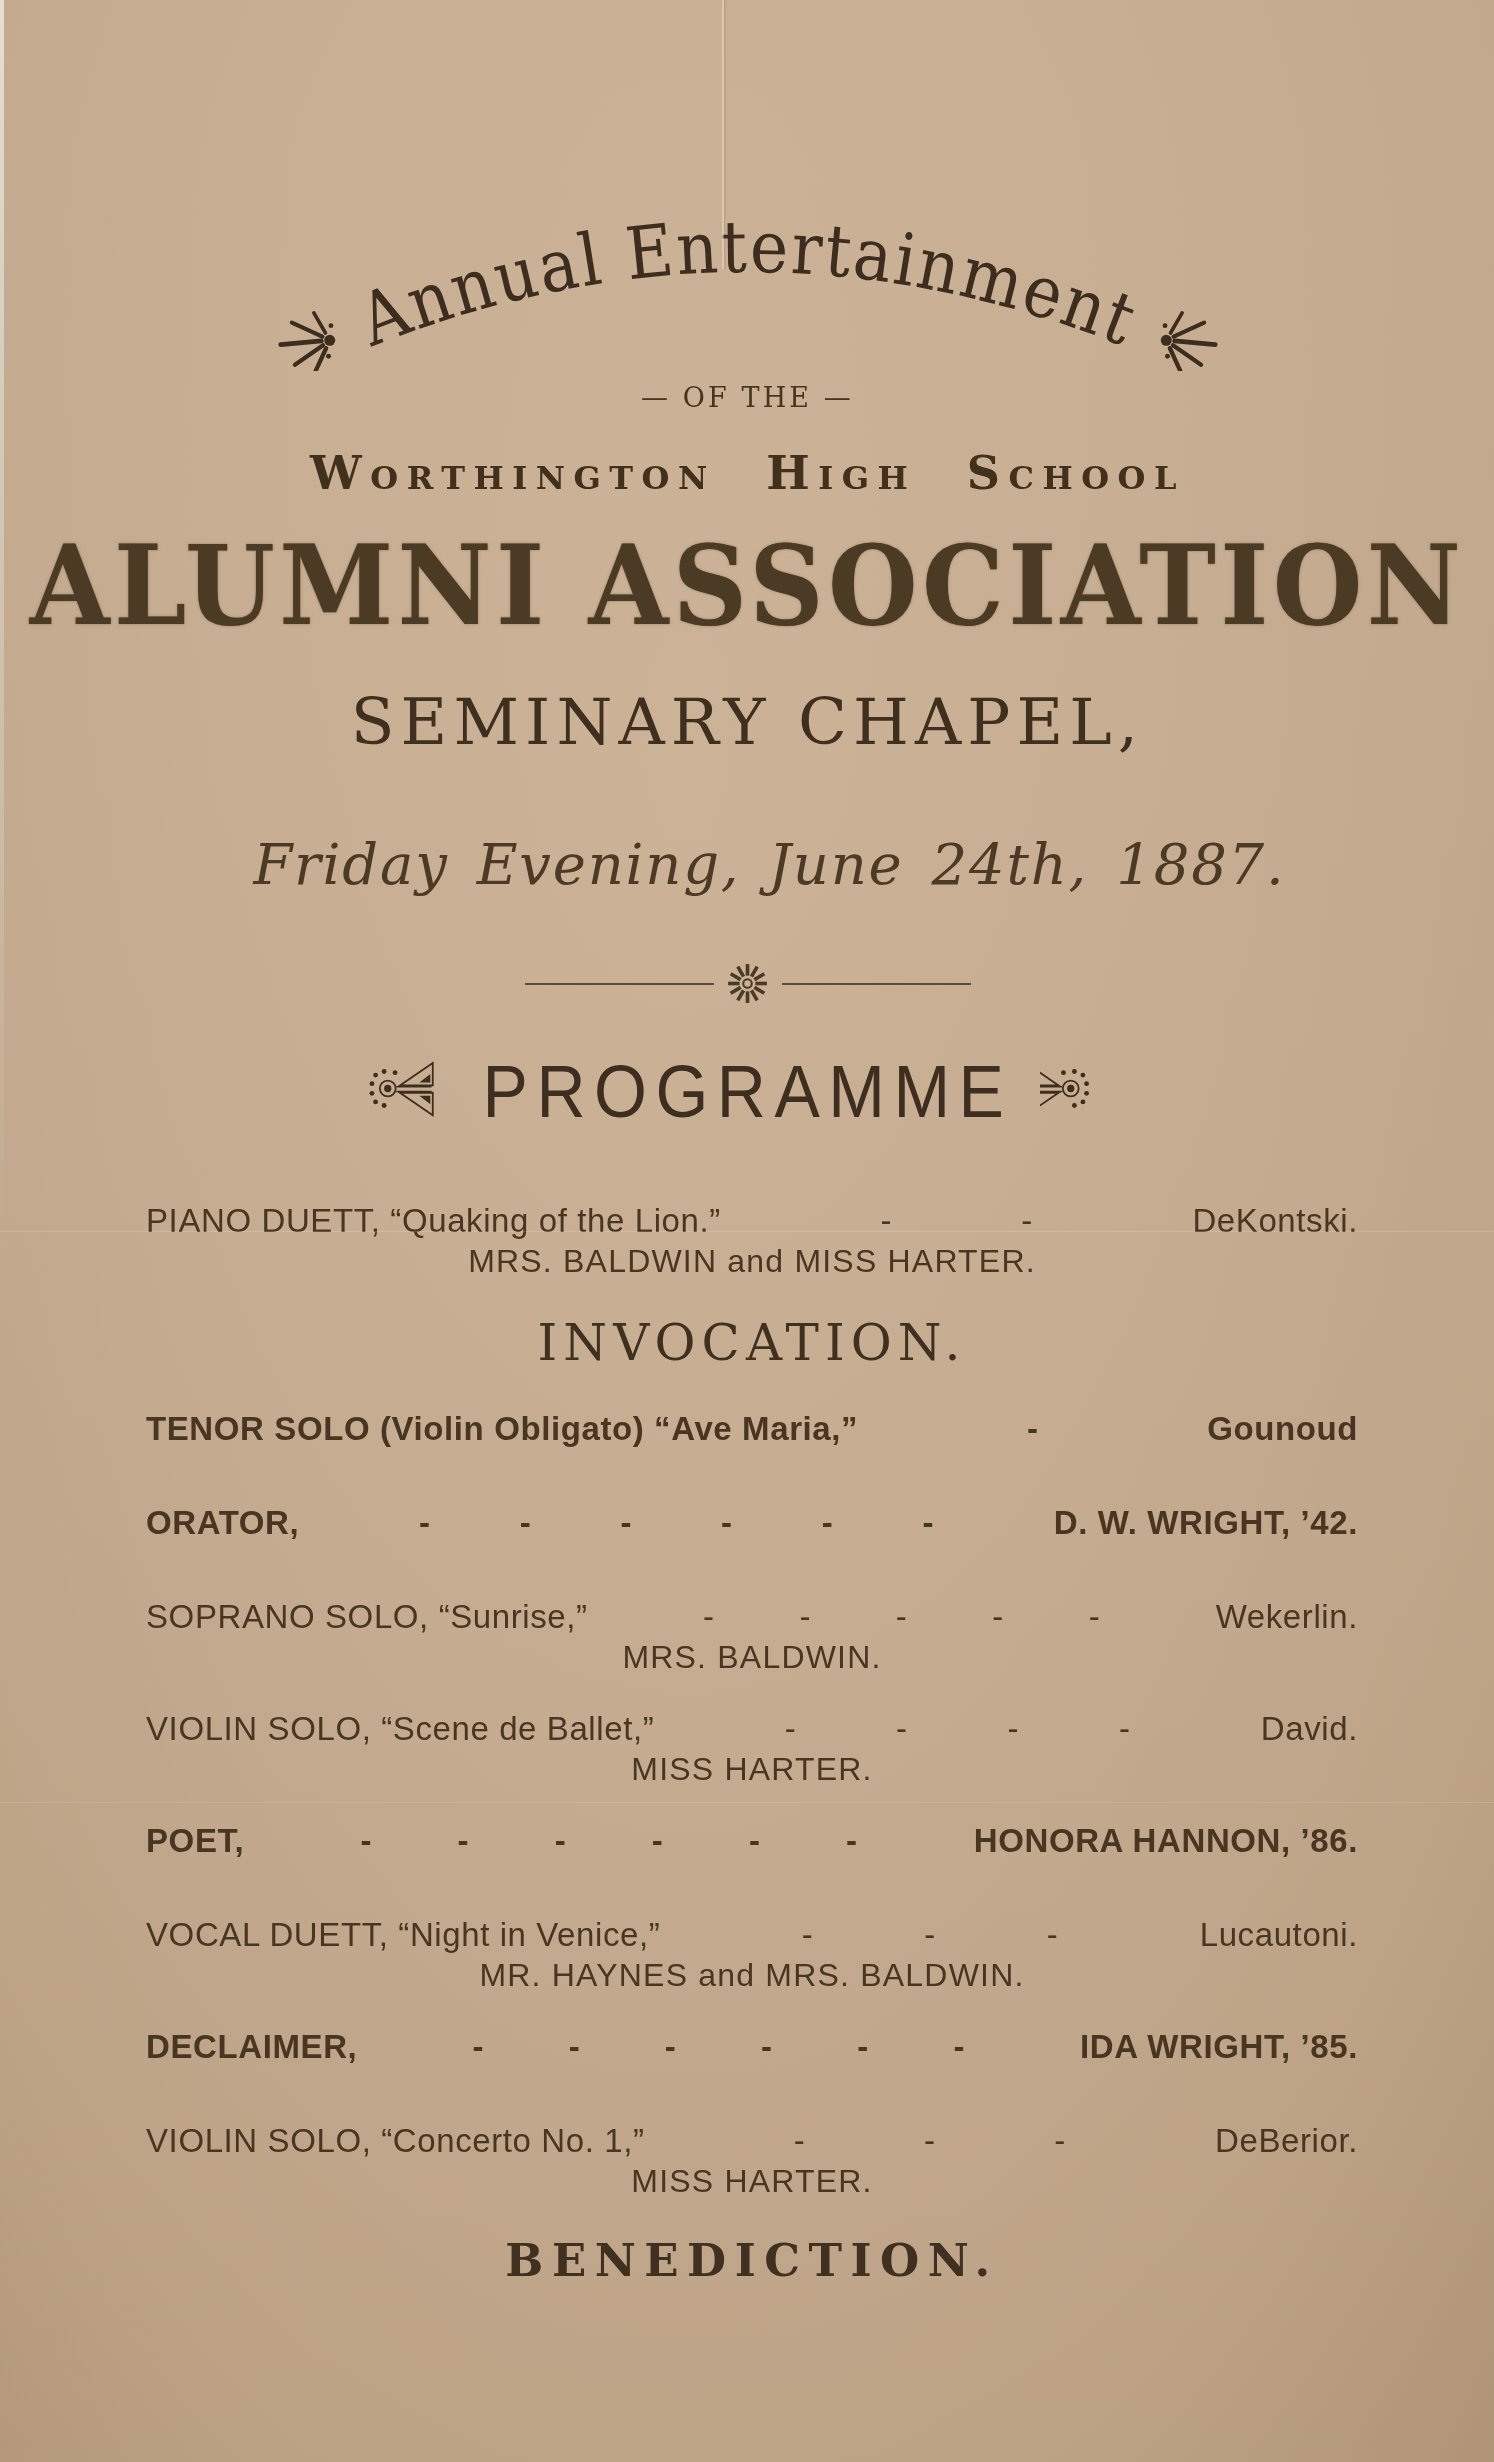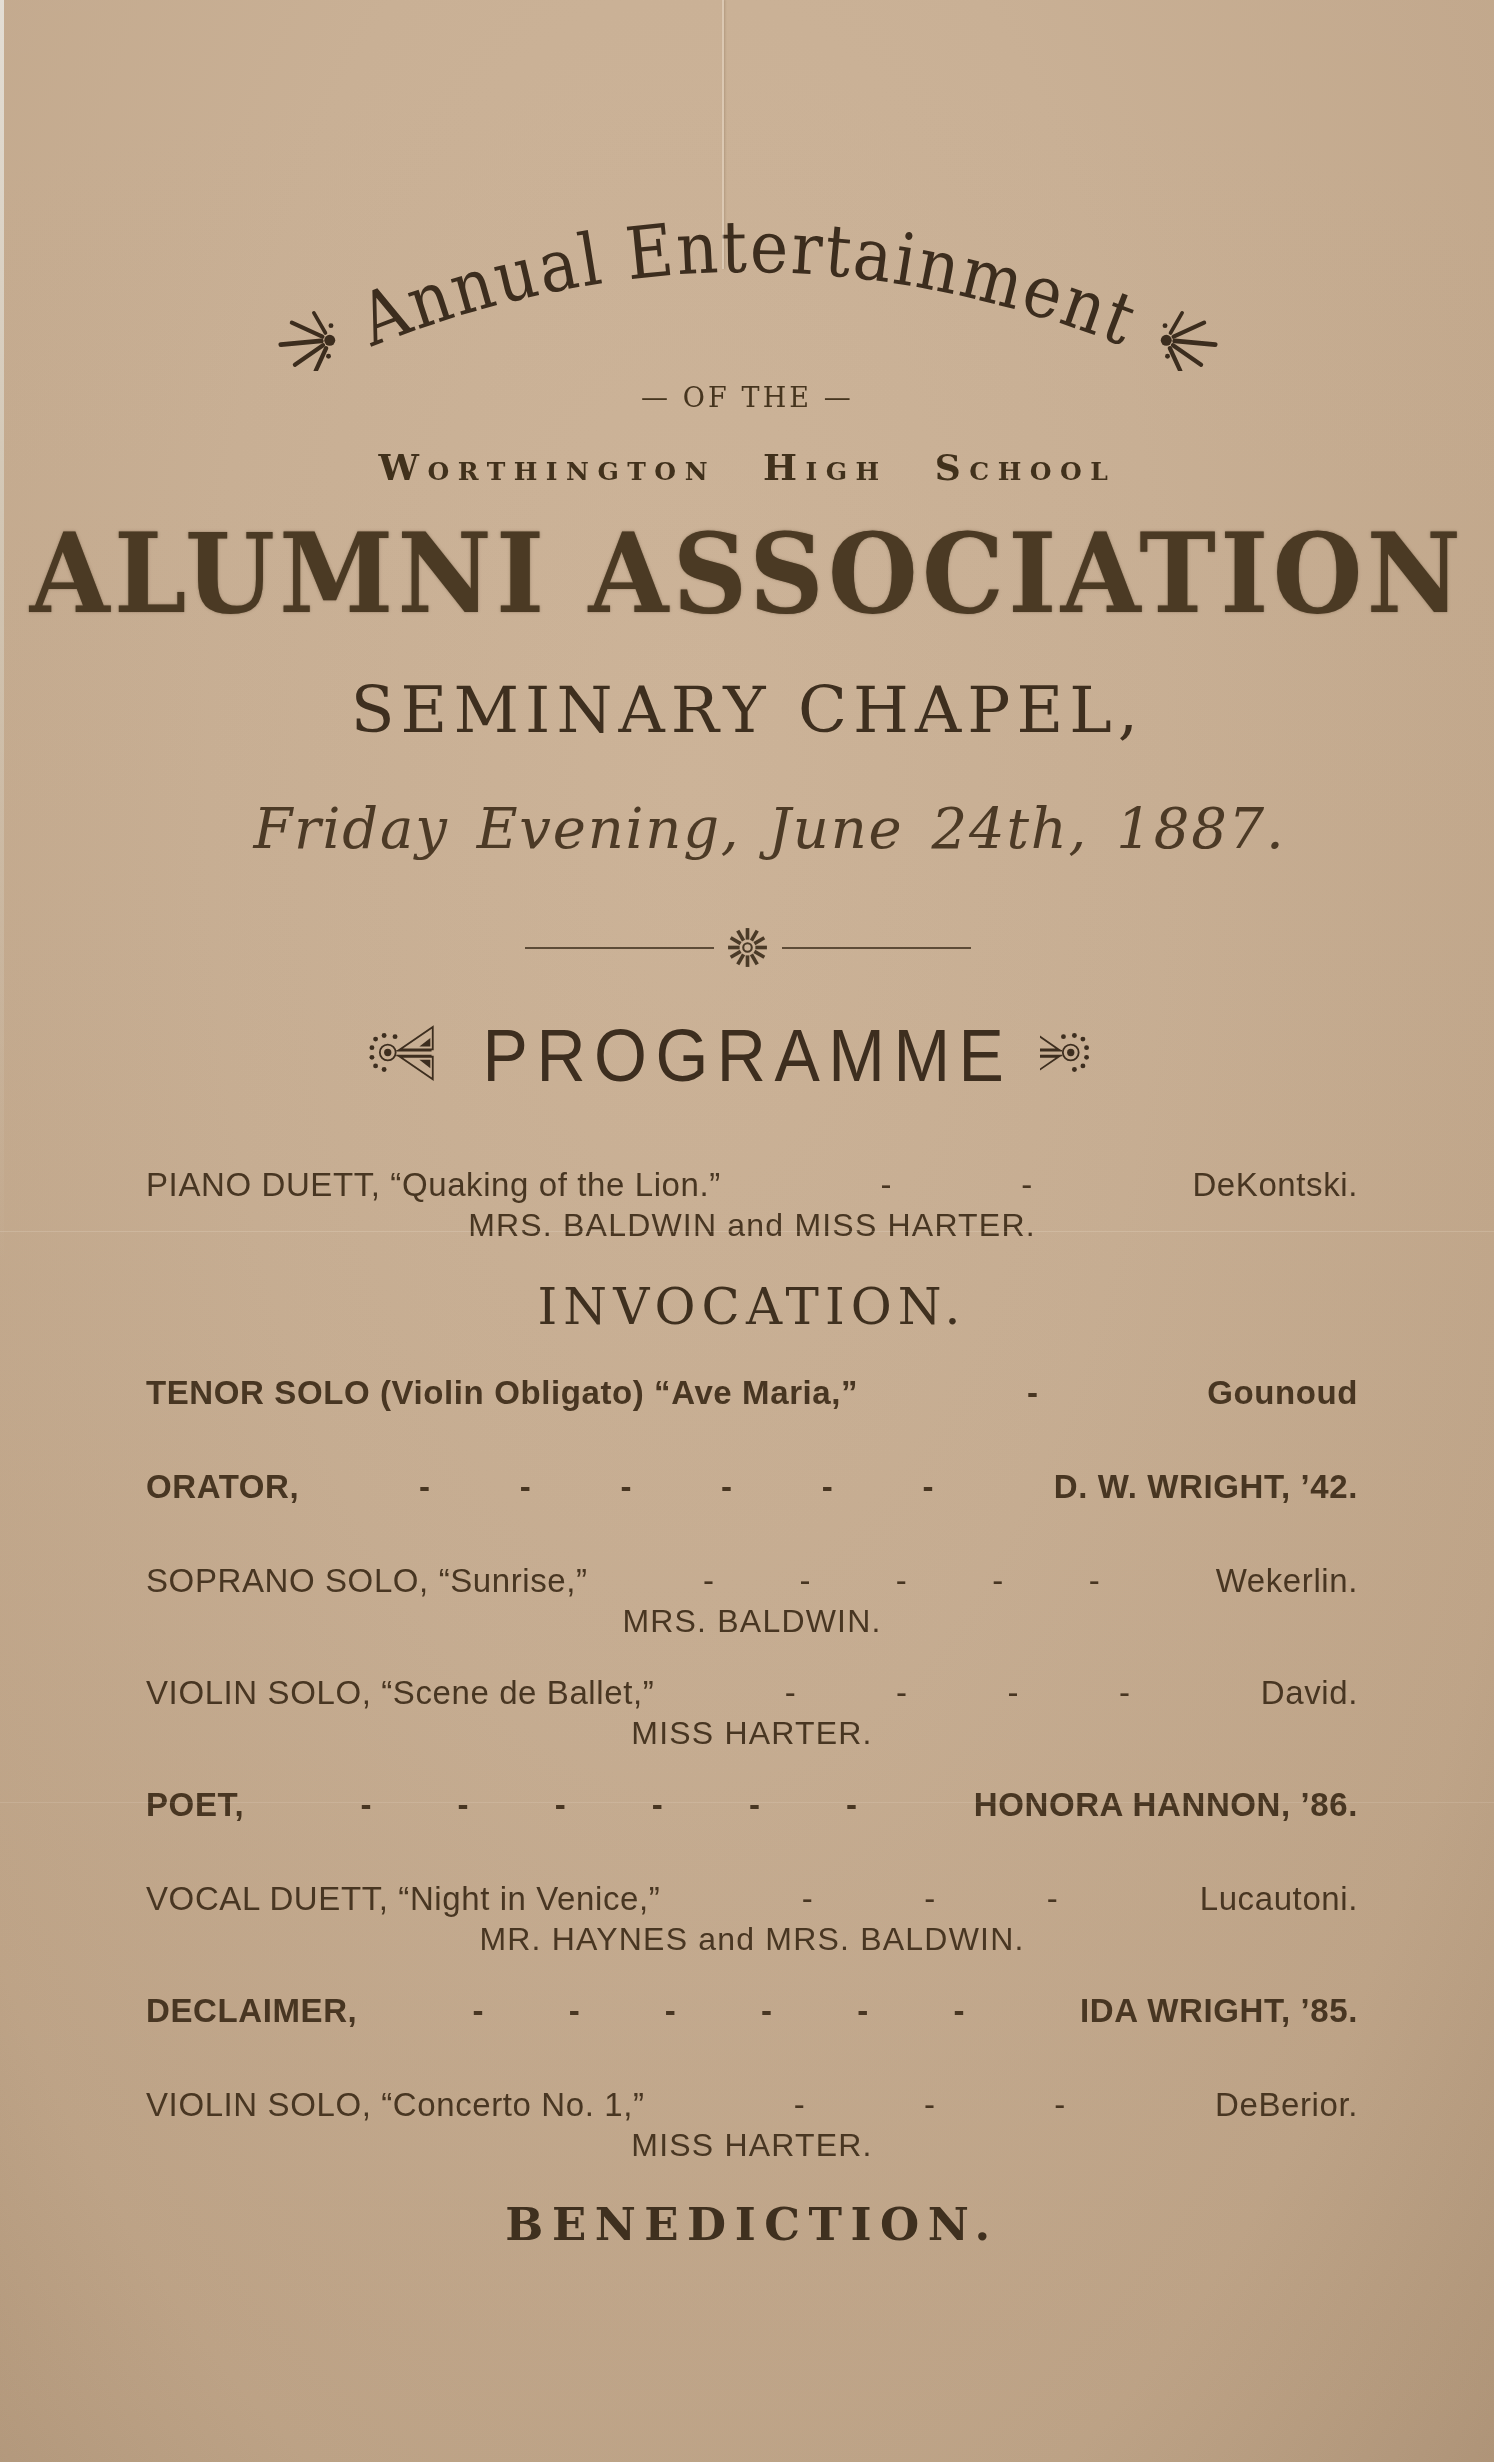--- a/index.html
+++ b/index.html
@@ -44,40 +44,40 @@
   .of-the{
     margin-top:11px;text-align:center;
     font-family:"DejaVu Serif", serif;
     font-size:27px;letter-spacing:3.1px;color:#46351f;
   }
   .school{
     margin-top:33px;text-align:center;
     font-family:"DejaVu Serif", serif;
     font-variant:small-caps;
     font-weight:bold;
-    font-size:36px;letter-spacing:8.5px;word-spacing:26px;
+    font-size:46px;letter-spacing:8.5px;word-spacing:26px;
     color:#41311c;white-space:nowrap;
   }
   .assoc{
     margin-top:24.4px;text-align:center;
     font-family:"DejaVu Serif", serif;
     font-weight:bold;
     font-size:103px;letter-spacing:4.3px;
     color:#4b3a24;white-space:nowrap;
     transform:scaleY(1.08);
     text-shadow:0 0 1.2px rgba(75,58,36,.55), 0 0 3.7px rgba(75,58,36,.18);
   }
   .venue{
     margin-top:40px;text-align:center;
     font-family:"DejaVu Serif", serif;
     font-size:64px;letter-spacing:6.1px;
     color:#3e2f1f;white-space:nowrap;
   }
   .date{
-    margin-top:49px;text-align:center;
+    margin-top:73px;text-align:center;
     font-family:"DejaVu Serif", serif;
     font-style:italic;
     font-size:56px;letter-spacing:1.8px;word-spacing:8.5px;
     color:#4c3a26;white-space:nowrap;padding-left:44px;
   }
 
   .divider{
     margin-top:61px;
     display:flex;align-items:center;justify-content:center;gap:8.5px;
   }

